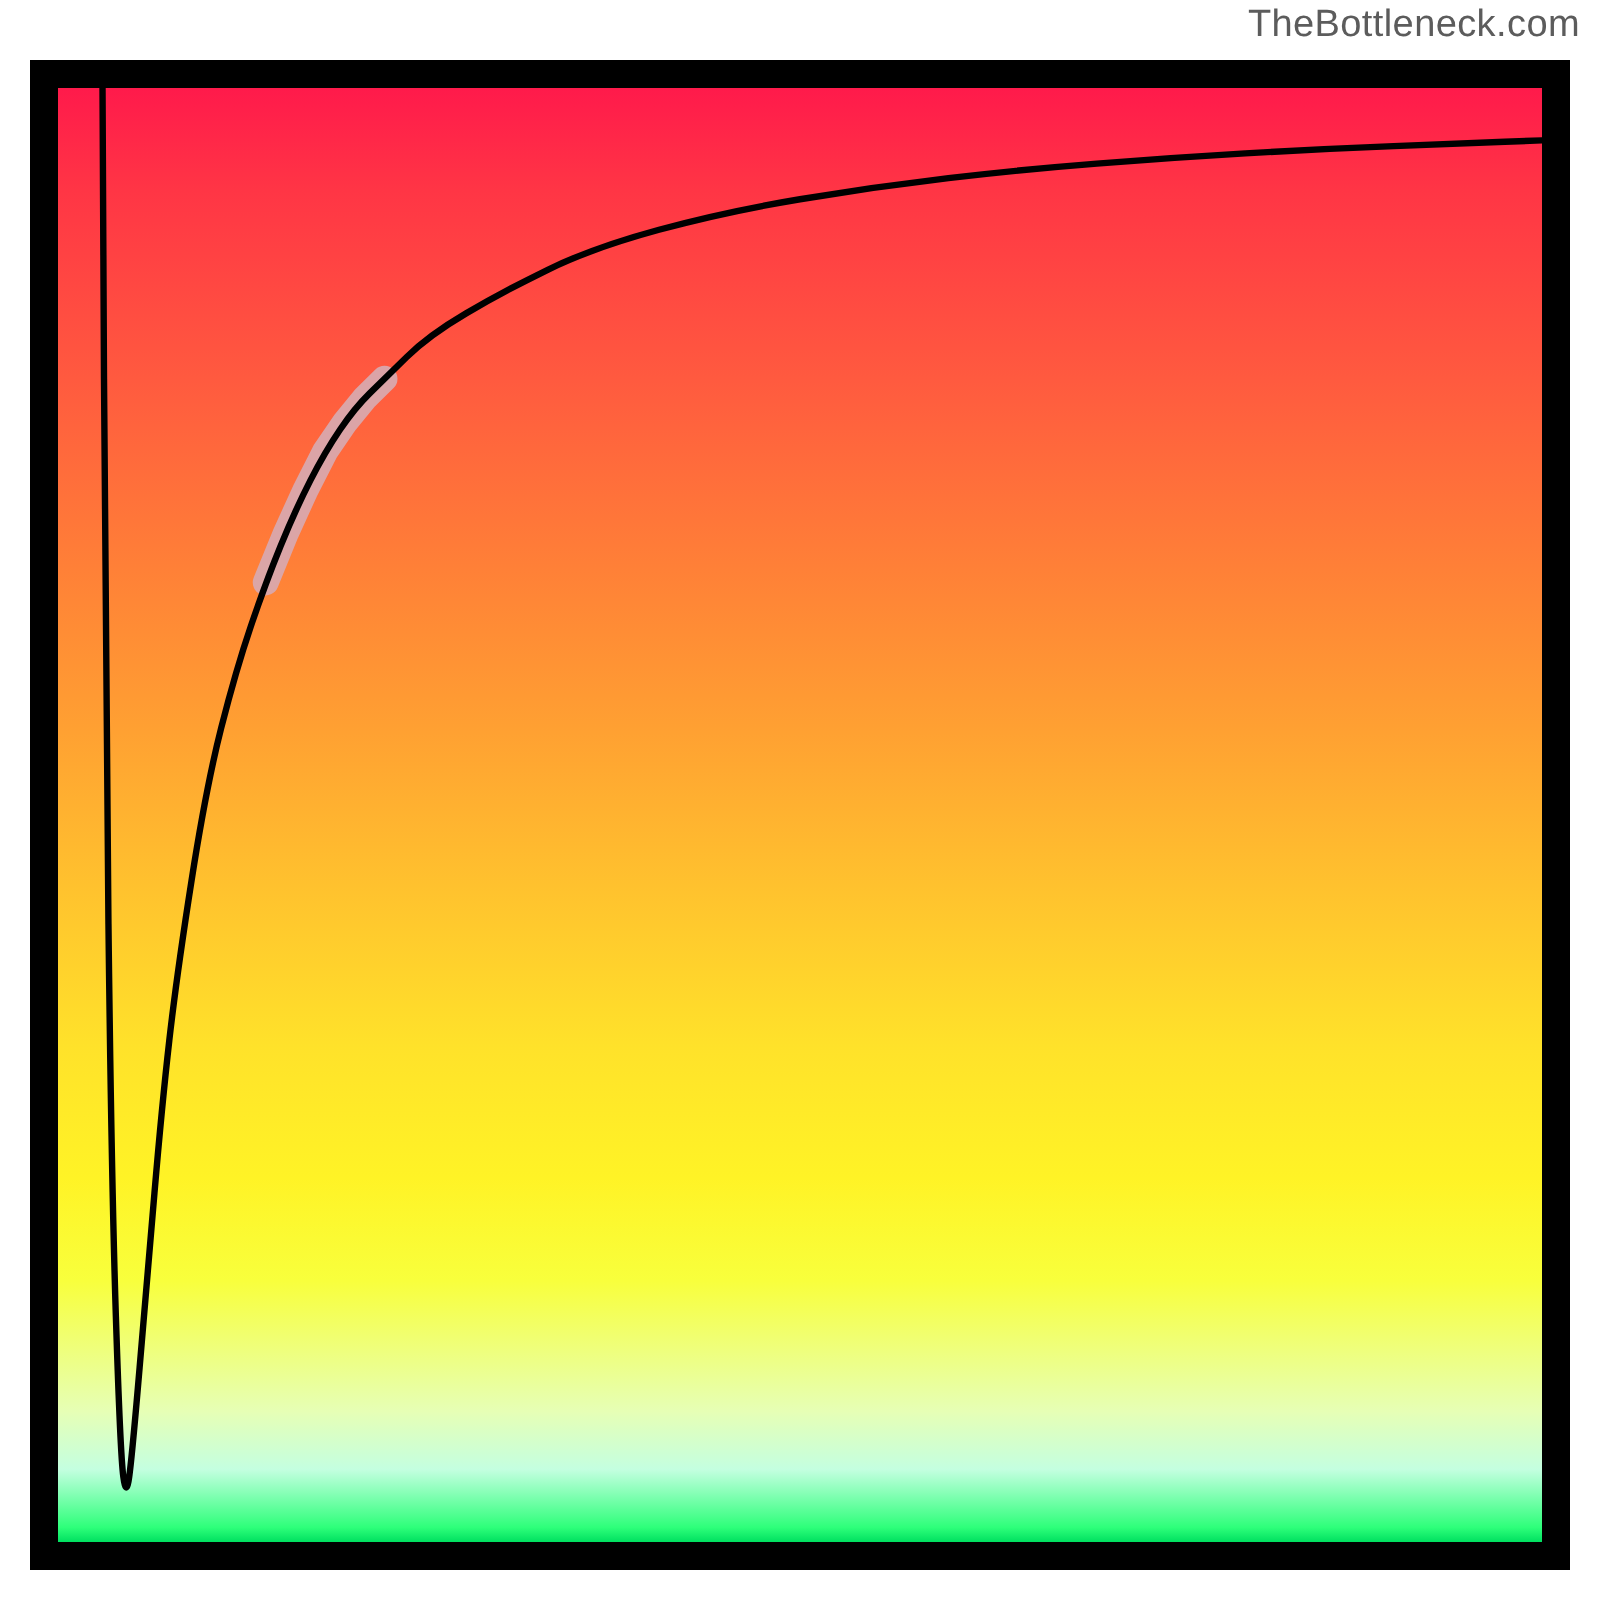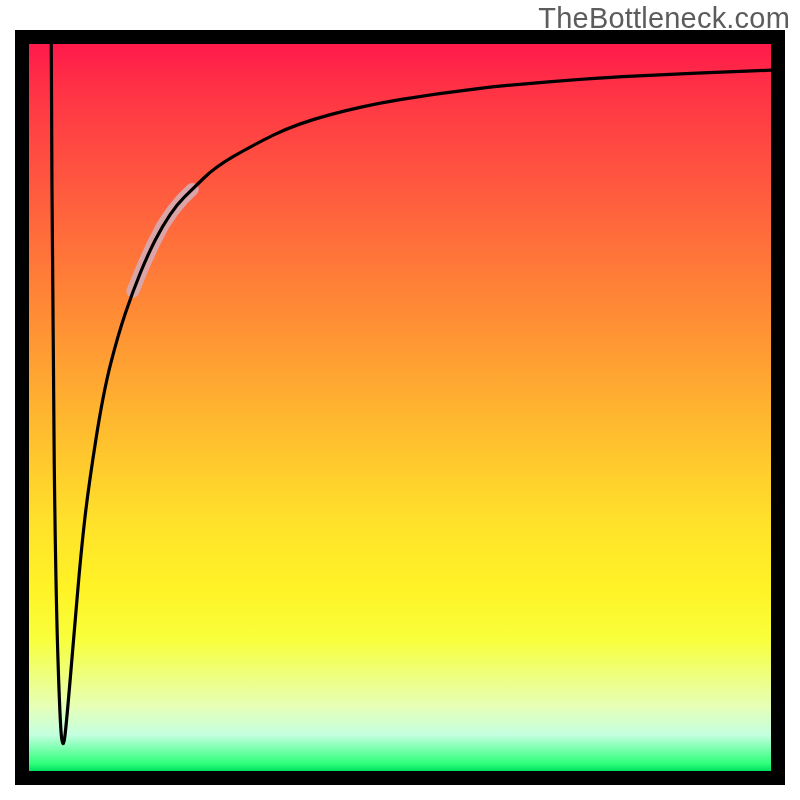--- a/index.html
+++ b/index.html
@@ -7,21 +7,21 @@
   .stage {
     position: relative;
     width: 800px;
     height: 800px;
   }
   .attribution {
     position: absolute;
     top: 2px;
     right: 10px;
     font-family: Arial, Helvetica, sans-serif;
-    font-size: 29px;
+    font-size: 19px;
     color: #5c5c5c;
     font-weight: 400;
     letter-spacing: 0.2px;
   }
   .plot-frame {
     position: absolute;
     left: 15px;
     top: 30px;
     width: 770px;
     height: 755px;

